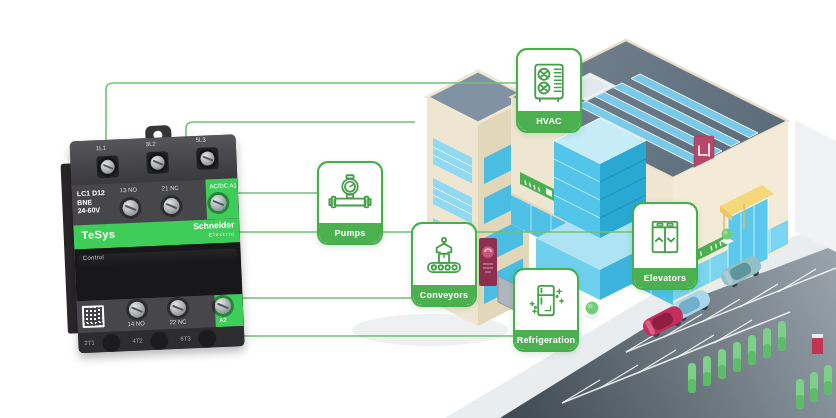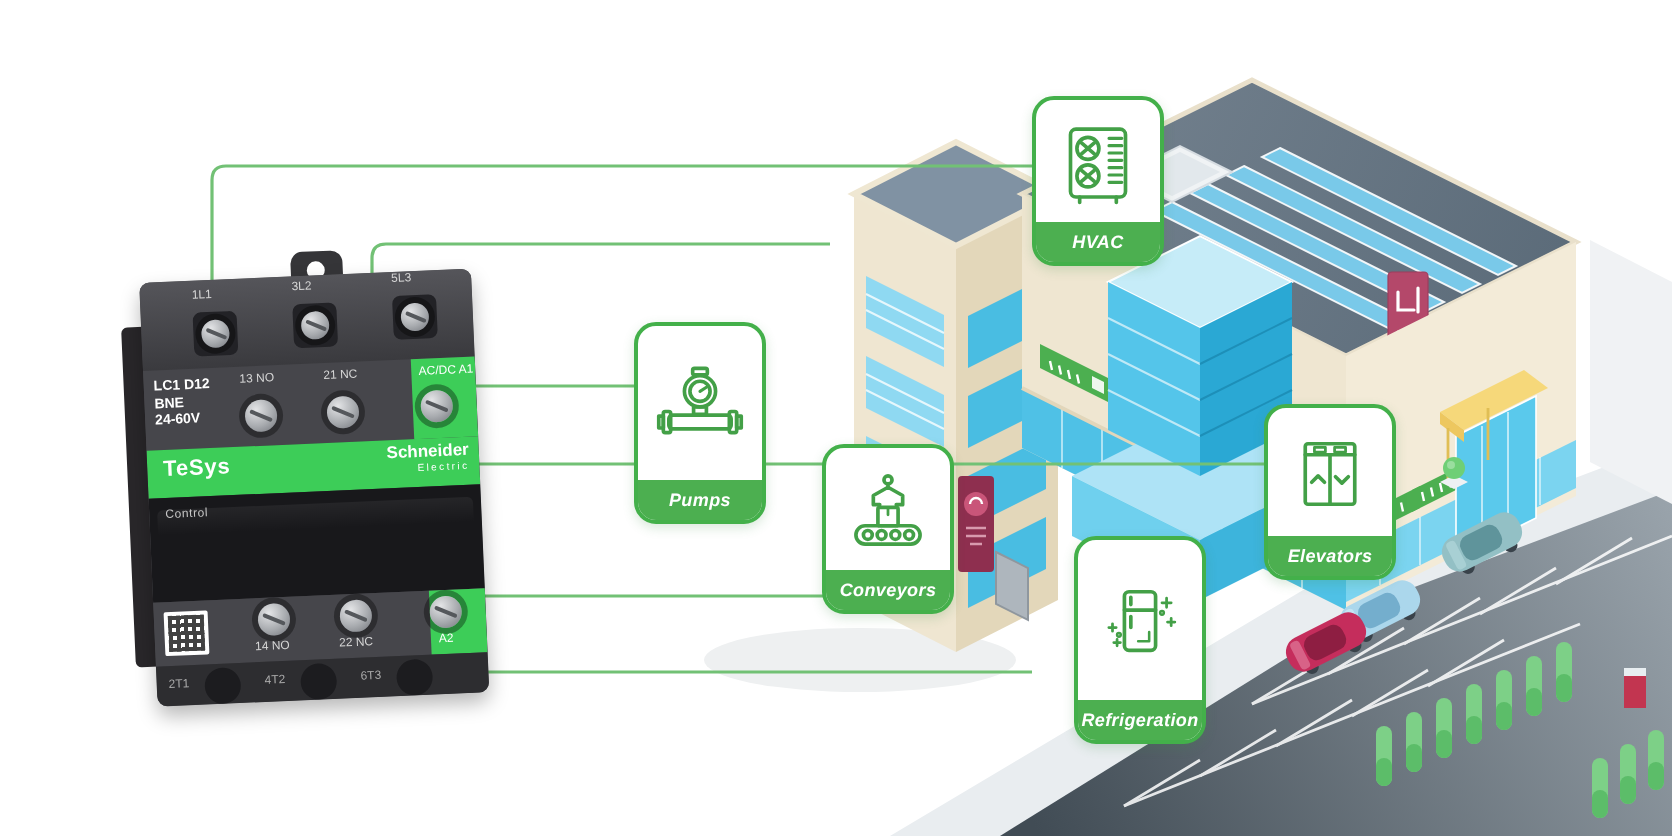--- a/index.html
+++ b/index.html
@@ -3,21 +3,21 @@
 <meta charset="utf-8">
 <style>
   html,body{margin:0;padding:0;background:#fff;}
   .stage{position:relative;width:836px;height:418px;overflow:hidden;background:#fff;
          font-family:"Liberation Sans",sans-serif;}
   .layer{position:absolute;left:0;top:0;}
 
   
   .app-card{position:absolute;width:66px;display:flex;flex-direction:column;
     background:#fff;border:2px solid #43b04a;border-radius:11px;box-sizing:border-box;
-    overflow:hidden;box-shadow:0 2px 6px rgba(60,140,70,.20);z-index:30;font-style:italic;}
+    overflow:hidden;box-shadow:0 2px 6px rgba(60,140,70,.20);z-index:30;}
   .app-icon{flex:1;display:flex;align-items:center;justify-content:center;padding-top:2px;}
   .app-icon svg{width:44px;height:44px;stroke:#43a047;fill:none;
     stroke-width:2;stroke-linecap:round;stroke-linejoin:round;}
   .app-label{height:20px;background:#4caf50;color:#fff;font-weight:bold;font-size:9px;
     line-height:20px;text-align:center;letter-spacing:.2px;}
 
   
   .contactor{position:absolute;left:64px;top:126px;width:176px;height:230px;z-index:25;
     transform:rotate(-2.5deg);}
   .contactor *{position:absolute;box-sizing:border-box;}
@@ -357,21 +357,21 @@
         <circle cx="18.5" cy="30.5" r="6"></circle>
           <path d="M15 27.5 L22 33.5 M22 27.5 L15 33.5"></path>
         <path d="M30 10h7 M30 14h7 M30 18h7 M30 22h7 M30 26h7 M30 30h7 M30 34h7" stroke-width="1.7"></path>
         <path d="M14 42v3 M34 42v3"></path>
       </svg>
     </div>
     <div class="app-label">HVAC</div>
   </div>
 
 
-  <div class="app-card" style="left:317px;top:161px;height:101px">
+  <div class="app-card" style="left:317px;top:161px;height:84px">
     <div class="app-icon">
       <svg viewBox="0 0 48 48">
         <rect x="20" y="3.5" width="8" height="3.5" rx="1"></rect>
         <circle cx="24" cy="16" r="8.5"></circle>
           <circle cx="24" cy="16" r="5.5"></circle>
         <path d="M24 16 l3.5 -2.2" stroke-width="1.7"></path>
         <rect x="20.5" y="24.5" width="7" height="4"></rect>
         <rect x="7" y="29" width="34" height="7.5" rx="2"></rect>
         <rect x="4" y="27" width="4" height="11.5" rx="1"></rect>
           <rect x="40" y="27" width="4" height="11.5" rx="1"></rect>
@@ -408,21 +408,21 @@
         <rect x="18.5" y="21.5" width="11" height="10" rx="1"></rect>
           <path d="M24 21.5 v4" stroke-width="1.5"></path>
         <circle cx="24" cy="6.5" r="2.2"></circle>
           <path d="M24 8.7 v2"></path>
         <path d="M16 20 v-5 L24 10.5 L32 15 v5 M16 20 h3.5 M28.5 20 h3.5"></path>
       </svg>
     </div>
     <div class="app-label">Conveyors</div>
   </div>
 
-  <div class="app-card" style="left:537px;top:268px;height:104px">
+  <div class="app-card" style="left:513px;top:268px;height:84px">
     <div class="app-icon">
       <svg viewBox="0 0 48 48">
         <rect x="15.5" y="7.5" width="17" height="32" rx="2.5"></rect>
         <path d="M15.5 17.5 h17"></path>
         <path d="M19 10.5 v4 M19 21 v6"></path>
         <path d="M23 34.5 h6 v-5" stroke-width="1.4"></path>
         <g stroke-width="1.5">
           <path d="M38.5 11 v5 M36 13.5 h5"></path>
           <path d="M41 22 v4 M39 24 h4"></path>
           <path d="M9 25 v4 M7 27 h4"></path>

